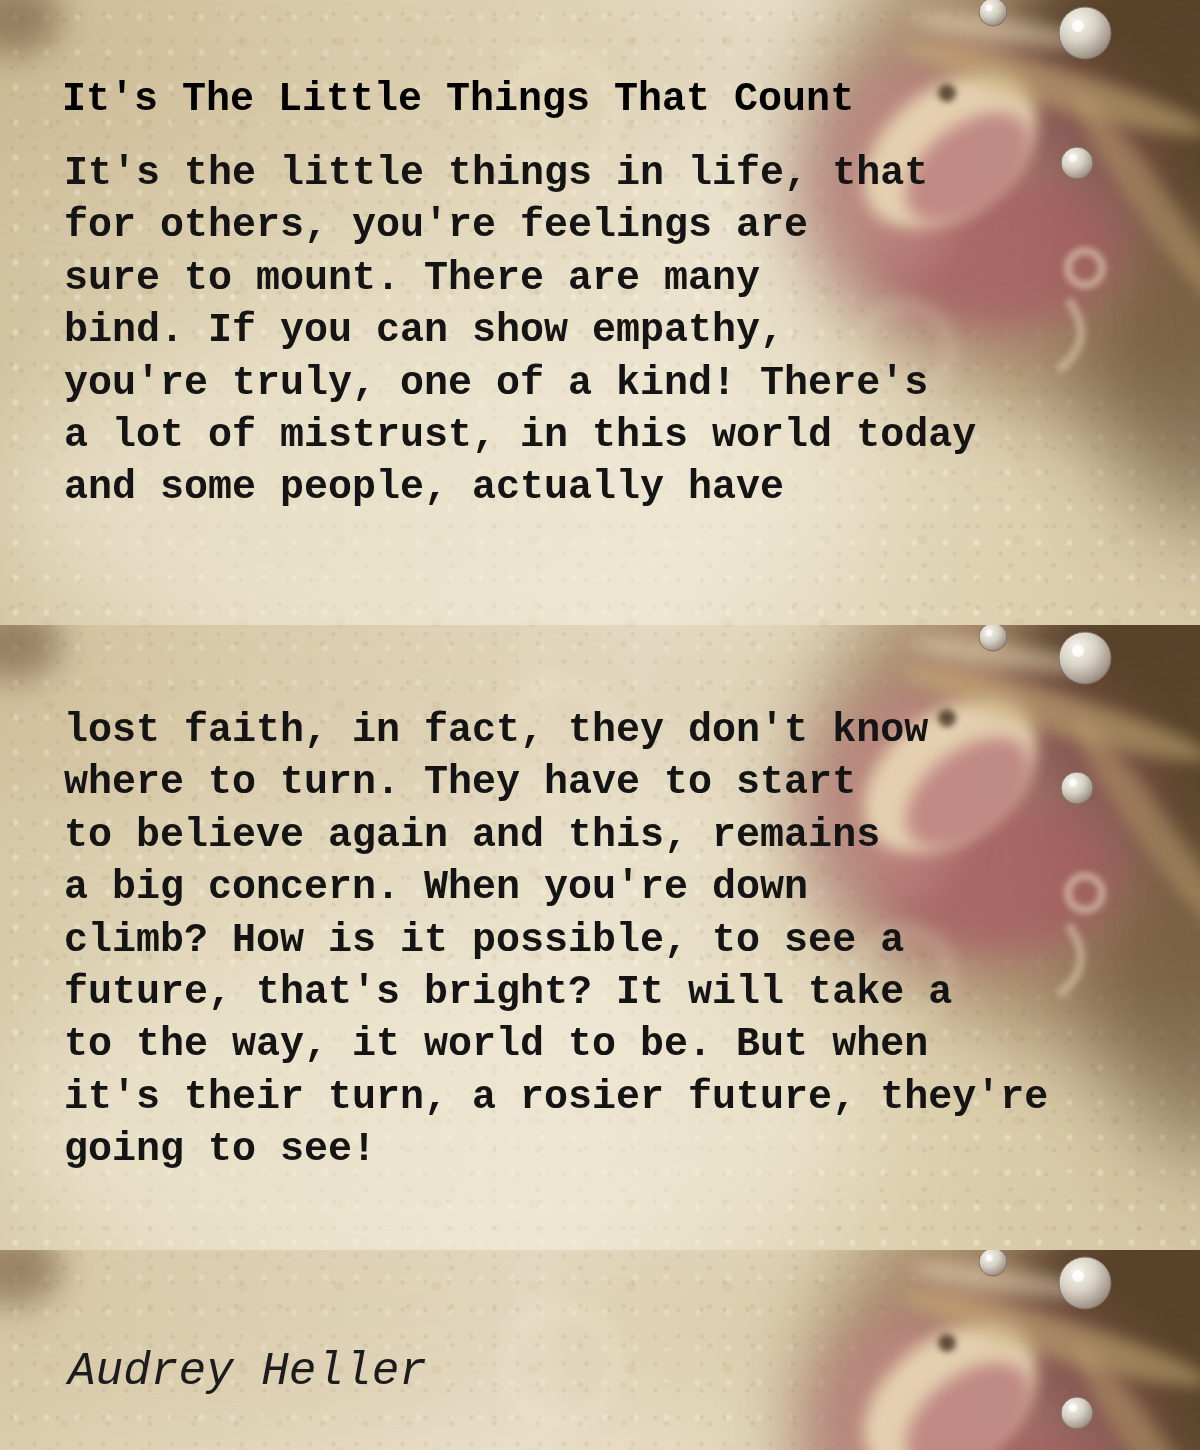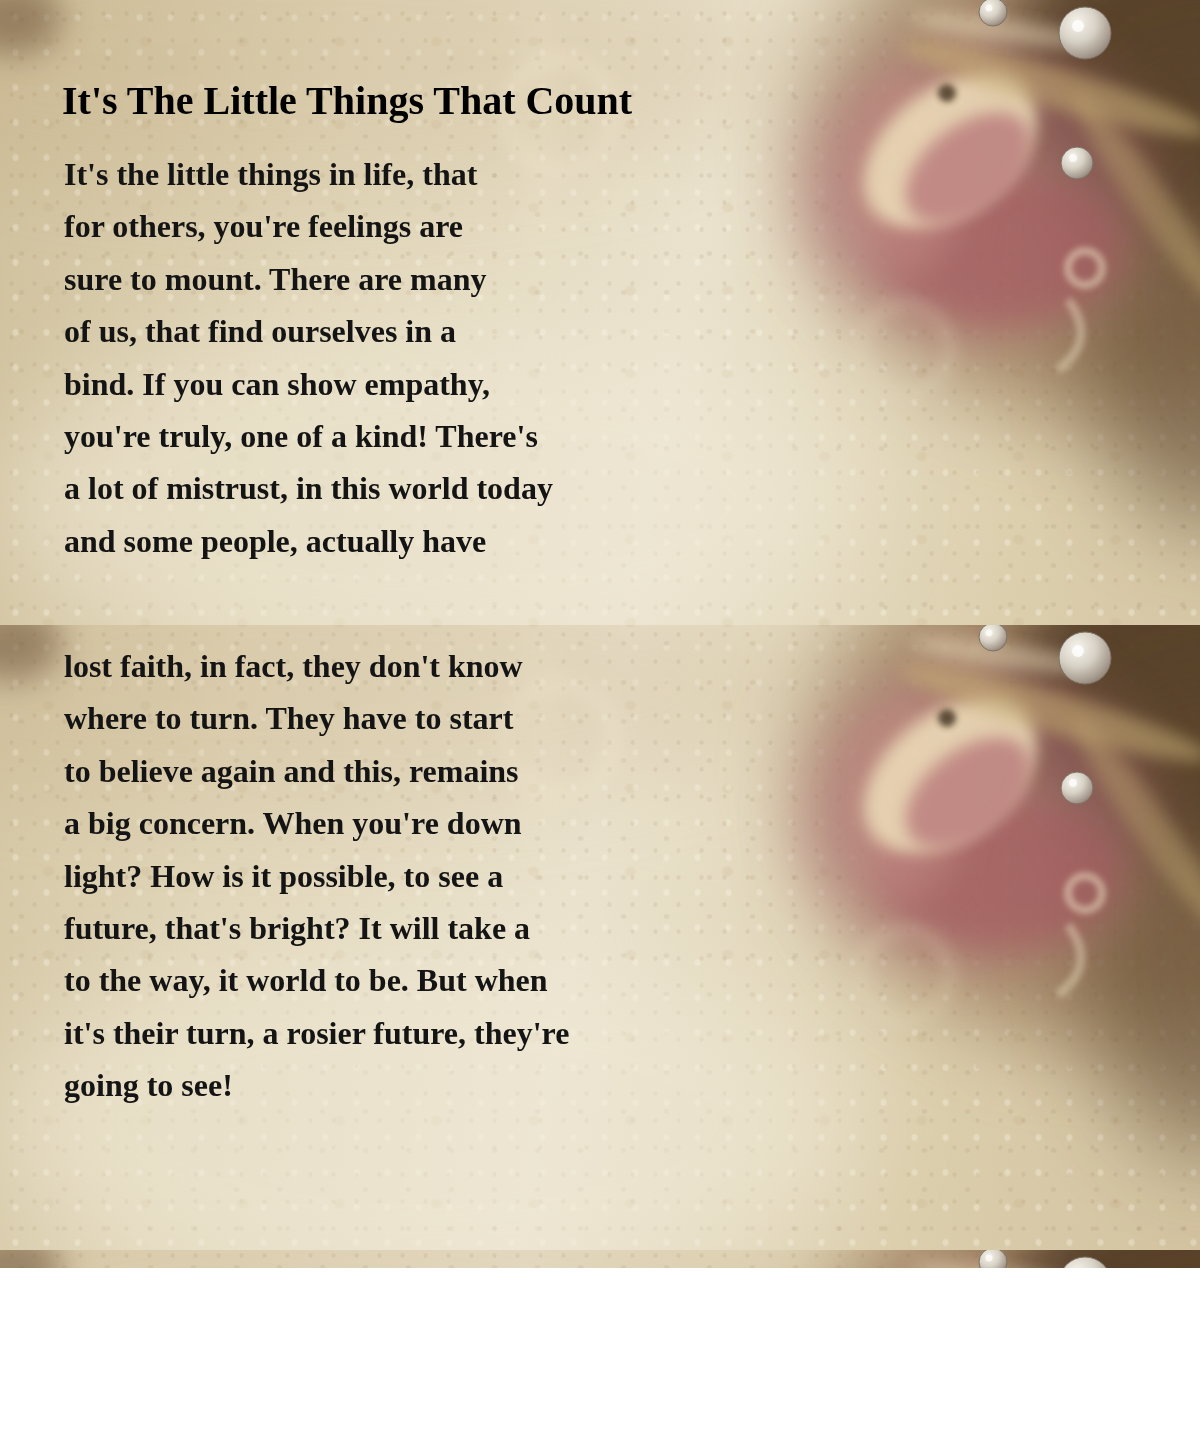--- a/index.html
+++ b/index.html
@@ -1,44 +1,44 @@
 <!DOCTYPE html>
 <html><head>
 <meta charset="utf-8">
 <style>
   html,body{margin:0;padding:0;}
   .page{
     position:relative;
-    width:1200px;height:1268px;
+    width:1200px;height:1450px;
     overflow:hidden;
     background-color:#dccfae;
     background-image:
       radial-gradient(rgba(146,117,76,0.13) 1.5px, transparent 2.6px),
       radial-gradient(rgba(124,98,62,0.10) 2px, transparent 3.4px),
       radial-gradient(rgba(255,252,238,0.30) 2px, transparent 4px),
       radial-gradient(rgba(180,150,104,0.12) 4px, transparent 7px),
       linear-gradient(100deg,#cfc09c 0%,#e0d5b8 25%,#eae2cd 52%,#dccfae 78%,#d2c2a0 100%);
     background-size: 23px 27px, 43px 39px, 31px 35px, 97px 83px, 100% 100%;
-    font-family:Liberation Serif, serif;
+    font-family:Liberation Mono, monospace;
   }
   svg.tile{position:absolute;left:0;width:1200px;height:625px;display:block;}
   .t0{top:0;} .t1{top:625px;} .t2{top:1250px;}
   .text-layer{position:absolute;left:0;top:0;width:1200px;height:1450px;}
   .poem-title{
     position:absolute;left:62px;top:50px;
     font-size:40px;font-weight:bold;color:#000;
     white-space:nowrap;
   }
   .stanza{
     position:absolute;left:64px;width:680px;
-    font-size:32px;font-weight:bold;color:#141414;
+    font-size:40px;font-weight:bold;color:#141414;
     line-height:52.4px;white-space:nowrap;
   }
   .stanza-1{top:148px;}
-  .stanza-2{top:640px;}
+  .stanza-2{top:705px;}
   .poem-author{
     position:absolute;left:68px;top:1346px;
     font-size:46px;font-style:italic;font-weight:400;color:#1c1c1c;
     white-space:nowrap;
   }
 </style>
 </head>
 <body>
 
 <div class="page">
@@ -128,33 +128,32 @@
       <use href="#tile-art"></use>
     </svg>
 
   <div class="text-layer">
     <h1 class="poem-title">It's The Little Things That Count</h1>
 
     <div class="stanza stanza-1">
       <div>It's the little things in life, that</div>
       <div>for others, you're feelings are</div>
       <div>sure to mount. There are many</div>
-      <div>of us, that find ourselves in a</div>
       <div>bind. If you can show empathy,</div>
       <div>you're truly, one of a kind! There's</div>
       <div>a lot of mistrust, in this world today</div>
       <div>and some people, actually have</div>
     </div>
 
     <div class="stanza stanza-2">
       <div>lost faith, in fact, they don't know</div>
       <div>where to turn. They have to start</div>
       <div>to believe again and this, remains</div>
       <div>a big concern. When you're down</div>
-      <div>light? How is it possible, to see a</div>
+      <div>climb? How is it possible, to see a</div>
       <div>future, that's bright? It will take a</div>
       <div>to the way, it world to be. But when</div>
       <div>it's their turn, a rosier future, they're</div>
       <div>going to see!</div>
     </div>
 
     <div class="poem-author">Audrey Heller</div>
   </div>
 </div>
 

